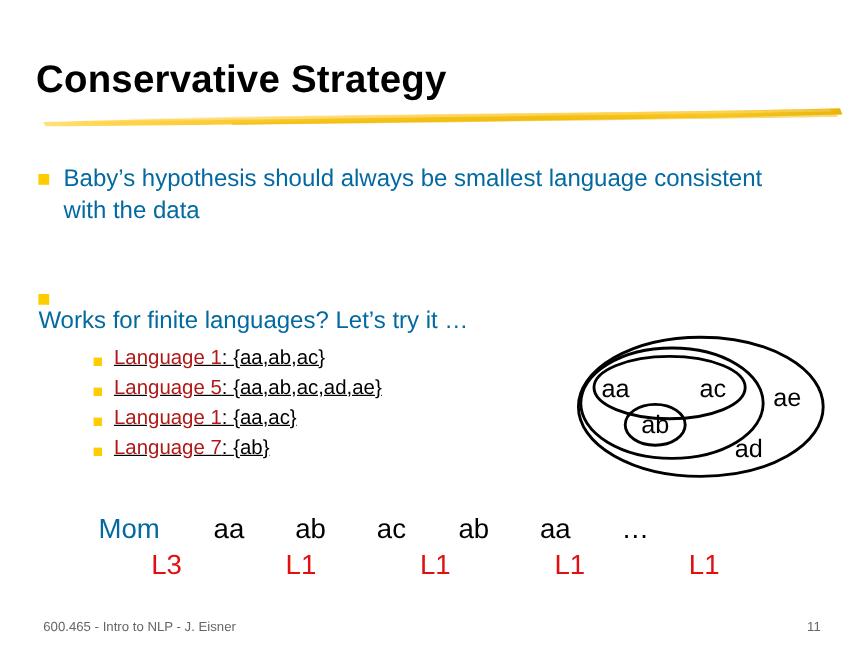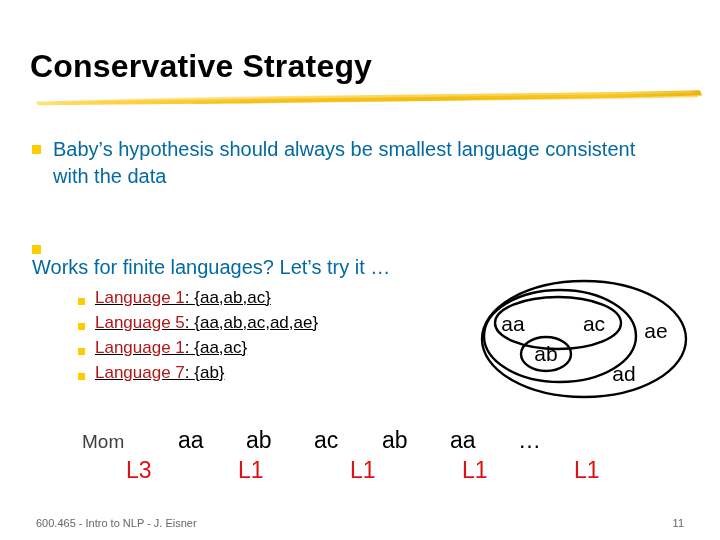--- a/index.html
+++ b/index.html
@@ -126,22 +126,22 @@
     width: 560px;
   }
   .mb-row {
     display: flex;
     align-items: baseline;
     height: 30px;
   }
   .mb-head {
     width: 96px;
     flex: 0 0 auto;
-    font-size: 19px;
-    color: #404040;
+    font-size: 23px;
+    color: #0369a1;
   }
   .mb-cell {
     width: 68px;
     flex: 0 0 auto;
     font-size: 23px;
     text-align: left;
   }
   .mb-cell.mom { color: #000000; }
   .mb-cell.baby { color: #E01010; margin-left: 44px; }
   .mb-cell.ellipsis { color: #000000; }

